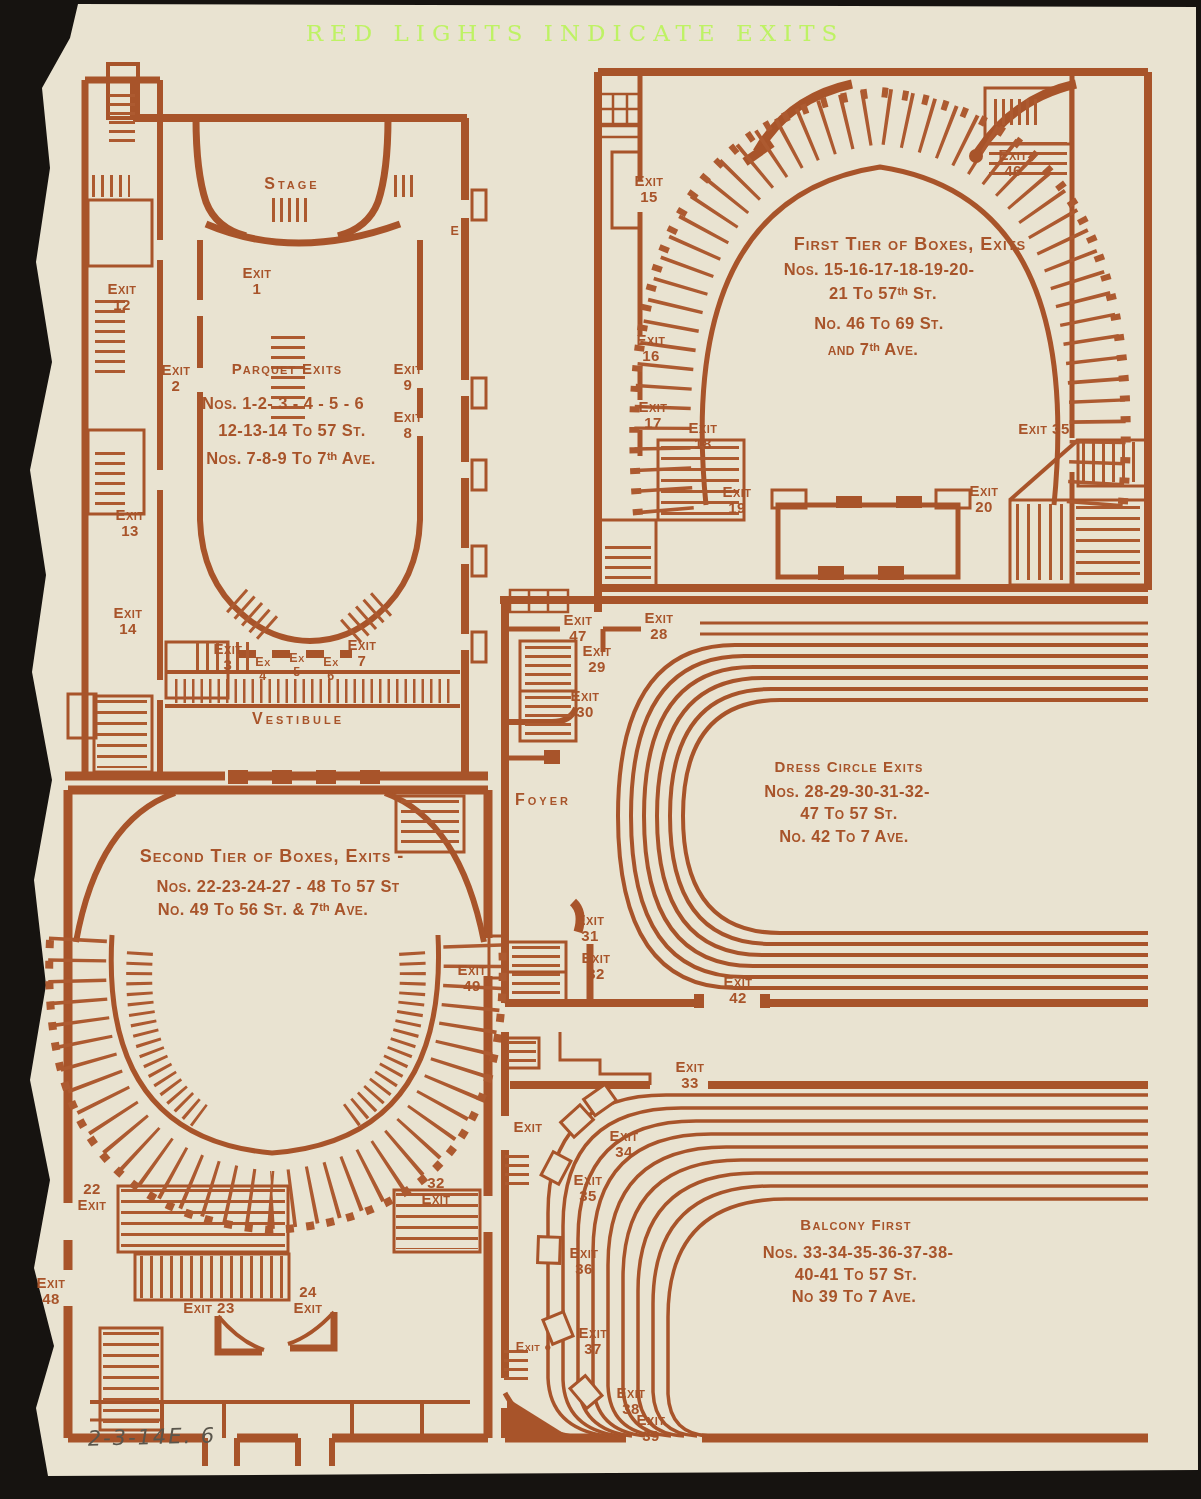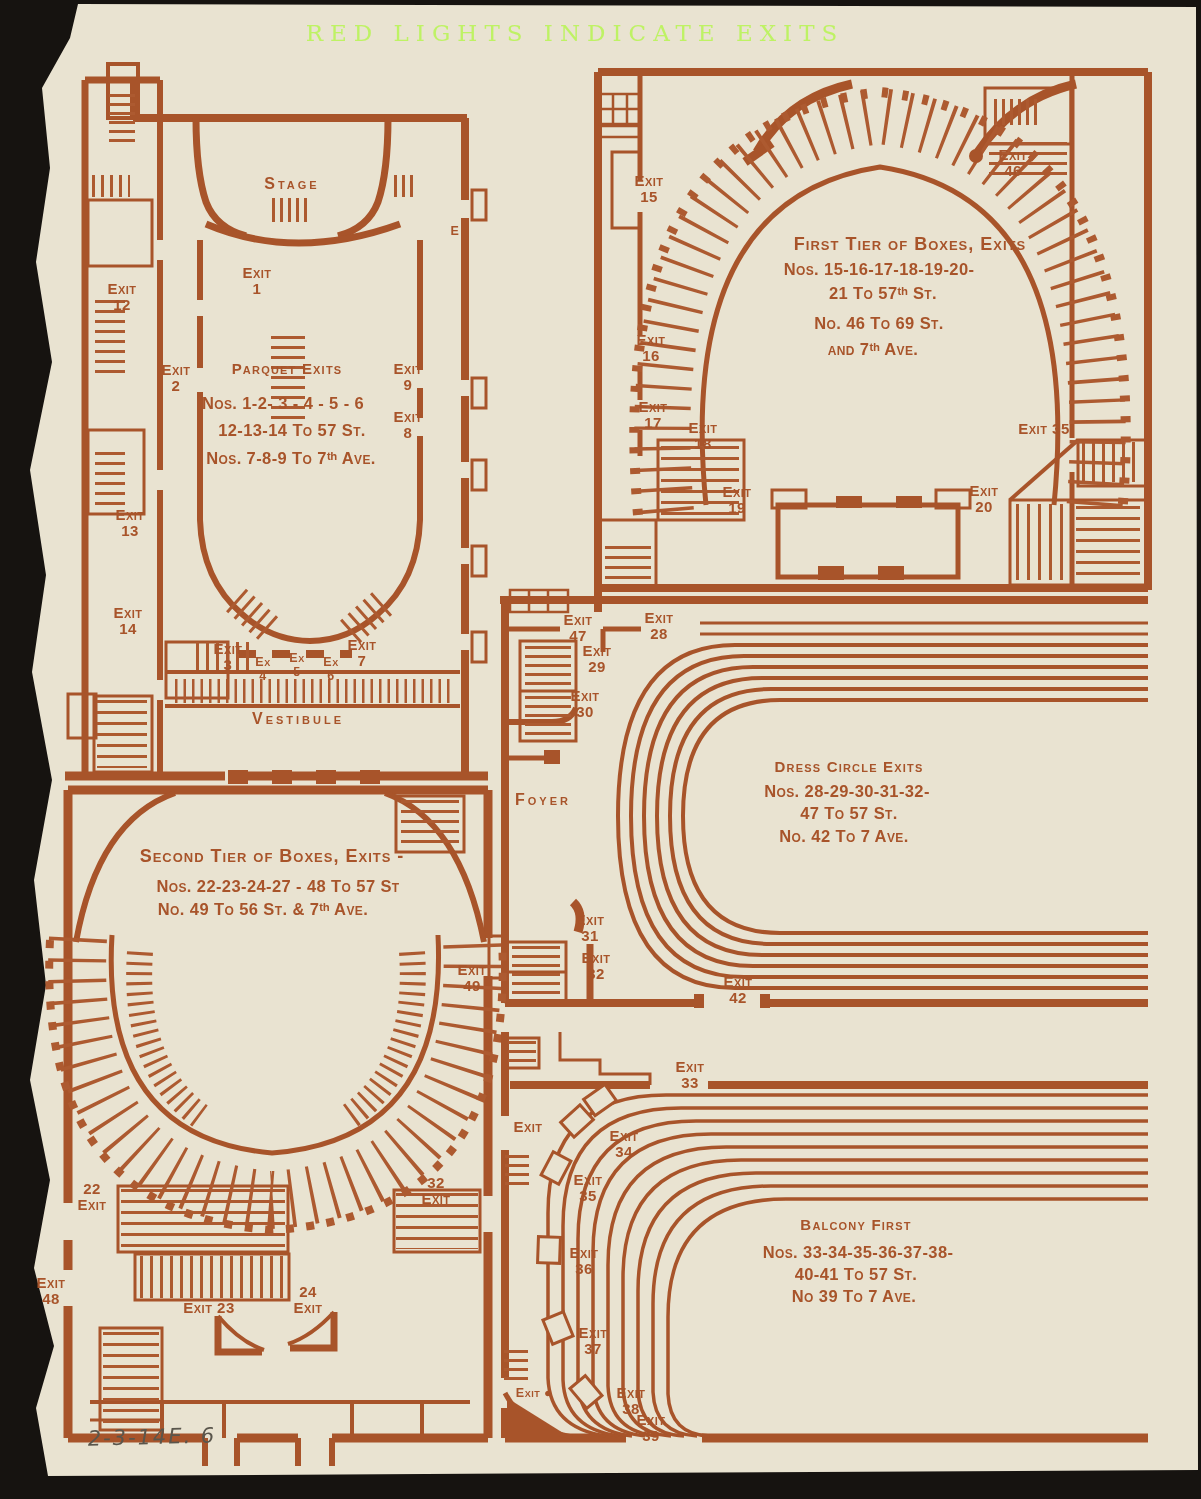--- a/index.html
+++ b/index.html
@@ -327,16 +327,16 @@
   <span class="lb h1x" style="left:856px;top:1225px">Balcony First</span>
   <span class="lb ln" style="left:858px;top:1253px">Nos. 33-34-35-36-37-38-</span>
   <span class="lb ln" style="left:856px;top:1275px">40-41 To 57 St.</span>
   <span class="lb ln" style="left:854px;top:1297px">No 39 To 7 Ave.</span>
   <span class="lb" style="left:593px;top:1341px">Exit
 37</span>
   <span class="lb" style="left:631px;top:1401px">Exit
 38</span>
   <span class="lb" style="left:651px;top:1428px">Exit
 39</span>
-  <span class="lb sm" style="left:534px;top:1394px">Exit ●</span>
+  <span class="lb sm" style="left:534px;top:1348px">Exit ●</span>
 
   <div class="note" style="left:152px;top:1437px">2-3-14E. 6</div>
 </div>
 
 </body></html>

